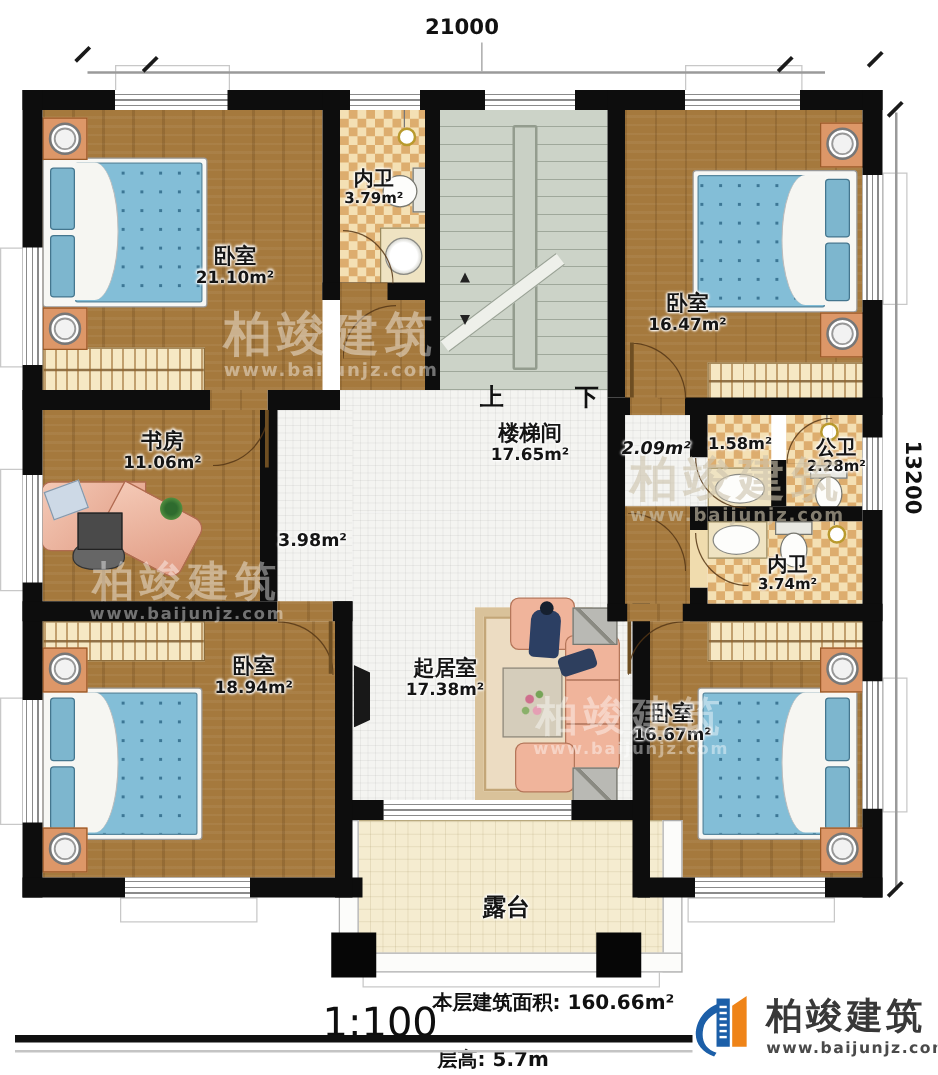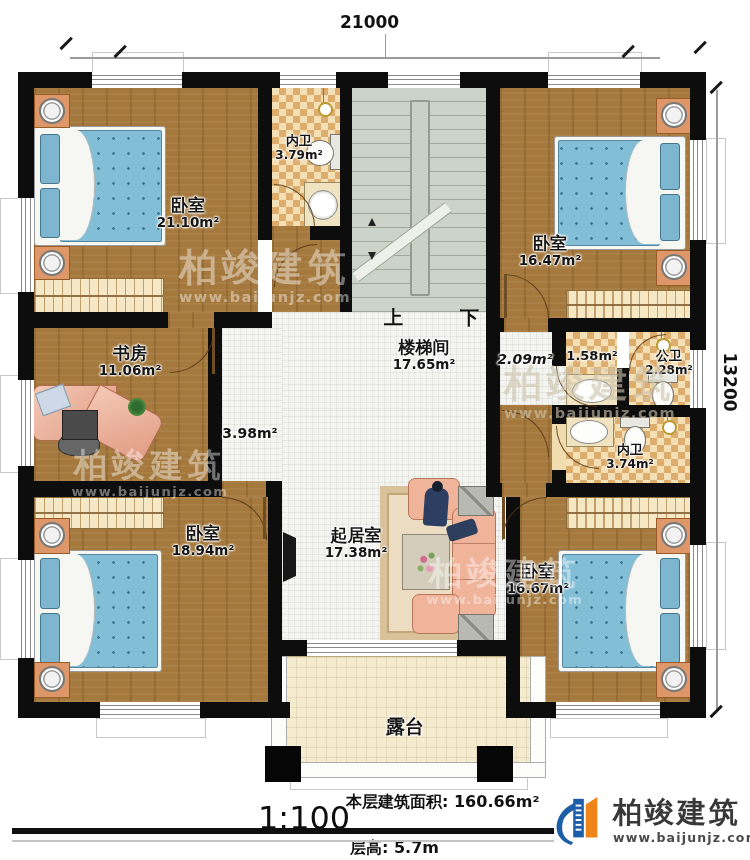--- a/index.html
+++ b/index.html
@@ -45,21 +45,21 @@
   .arc{border:1.6px solid rgba(85,55,22,.85);z-index:36;background:transparent;}
   .arc-tl{border-radius:100% 0 0 0;border-right:none;border-bottom:none;}
   .arc-tr{border-radius:0 100% 0 0;border-left:none;border-bottom:none;}
   .arc-bl{border-radius:0 0 0 100%;border-right:none;border-top:none;}
   .arc-br{border-radius:0 0 100% 0;border-left:none;border-top:none;}
   .leaf{background:#6e4e22;z-index:36;}
   .rl{transform:translateX(-50%);text-align:center;color:#151515;font-weight:bold;white-space:nowrap;line-height:1.12;z-index:44;
       text-shadow:0 1px 2px rgba(255,255,255,.95),0 -1px 2px rgba(255,255,255,.95),1px 0 2px rgba(255,255,255,.95),-1px 0 2px rgba(255,255,255,.95);}
   .rl-name{font-size:17px;}
   .rl-area{font-size:13.5px;}
-  .rl-sm .rl-name{font-size:13px;}
+  .rl-sm .rl-name{font-size:16px;}
   .rl-sm .rl-area{font-size:12px;}
   .rl-big{font-size:19px;}
   .stairdir{font-size:19px;font-weight:bold;color:#111;z-index:44;}
   .wm{transform:translateX(-50%);text-align:center;color:rgba(255,255,255,.42);font-weight:bold;pointer-events:none;z-index:48;}
   .wm-name{font-size:38px;letter-spacing:5px;line-height:1;white-space:nowrap;}
   .wm-url{font-size:14.5px;letter-spacing:1.5px;margin-top:3px;white-space:nowrap;}
   .wm-beige{color:rgba(205,195,172,.62);}
   .wm-sm .wm-name{font-size:33px;}
   .wm-sm .wm-url{font-size:13px;}
   .tick{width:16px;height:2.5px;background:#1a1a1a;transform:rotate(-45deg);z-index:46;}

